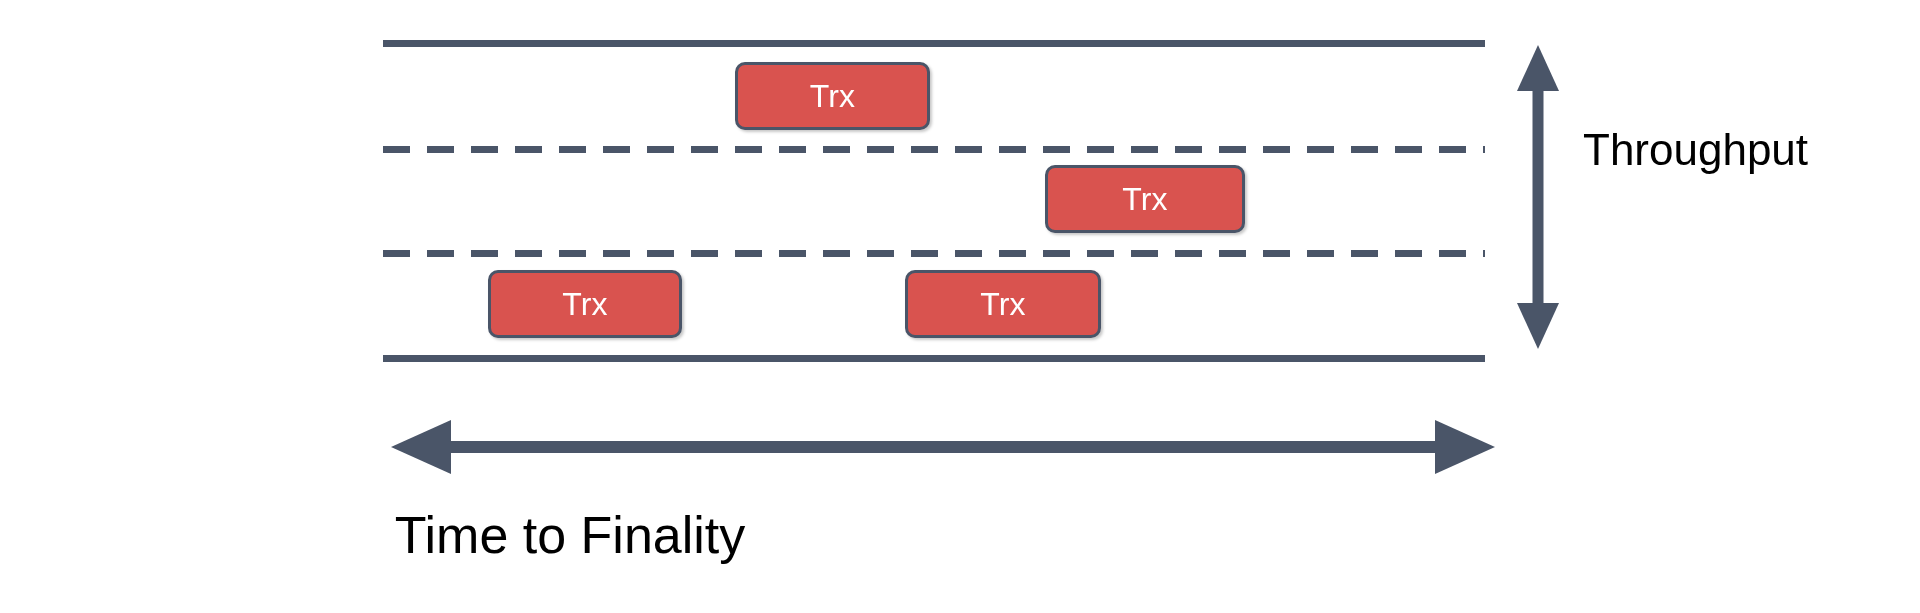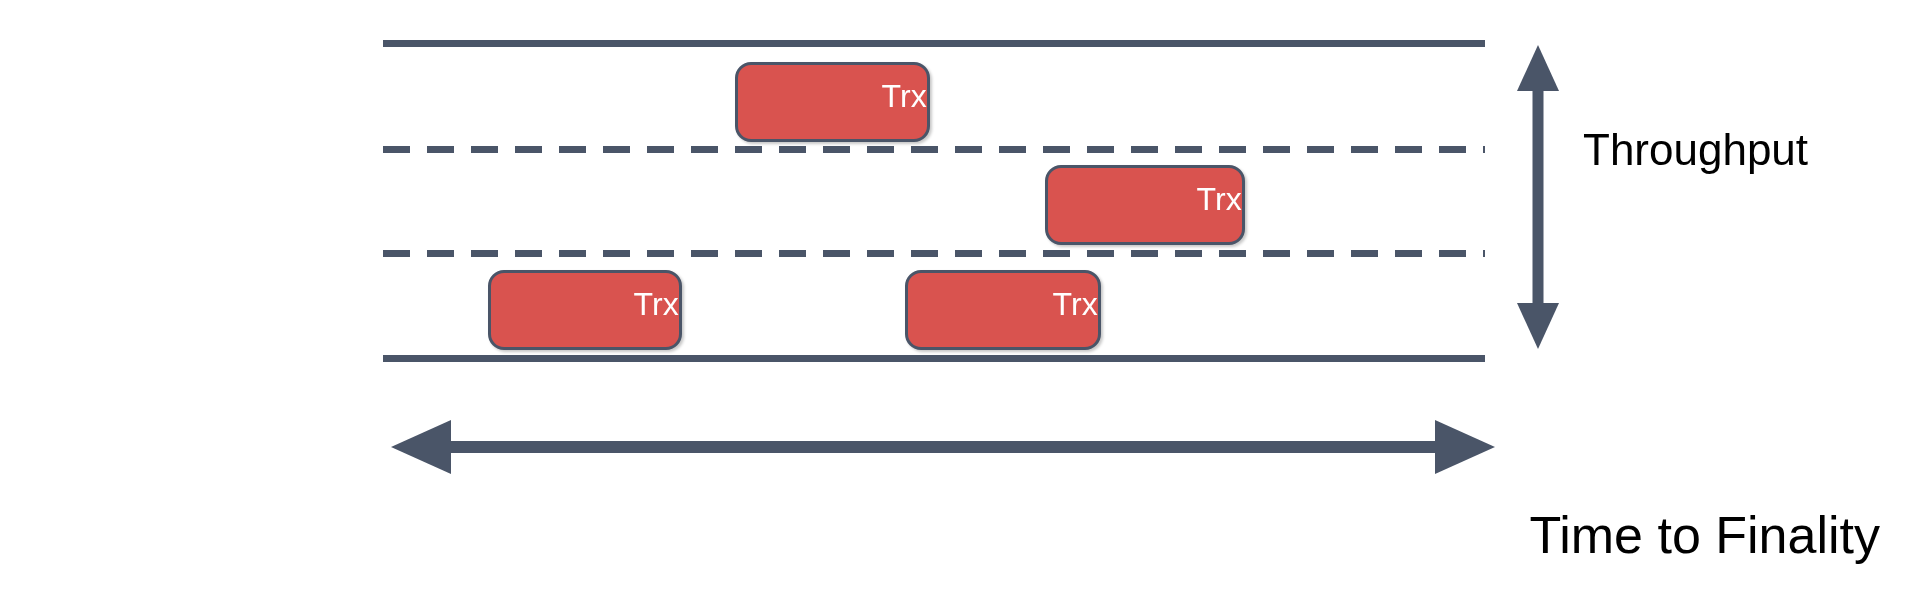--- a/index.html
+++ b/index.html
@@ -42,28 +42,28 @@
   }
   #line-top    { top: 40px; }
   #line-mid-1  { top: 146px; }
   #line-mid-2  { top: 250px; }
   #line-bottom { top: 355px; }
 
   
   .trx {
     position: absolute;
     box-sizing: border-box;
-    height: 80px;
+    height: 68px;
     background: #d9534f;
     border: 3px solid #4a5568;
-    border-radius: 16px;
+    border-radius: 10px;
     color: #ffffff;
     font-size: 32px;
     line-height: 62px;
-    text-align: right;
+    text-align: center;
     letter-spacing: 0.2px;
     box-shadow: 2px 2px 3px rgba(0,0,0,0.22);
     user-select: none;
   }
 
   
   #throughput-arrow {
     position: absolute;
     left: 1516px;
     top: 45px;
@@ -90,21 +90,21 @@
     width: 1104px;
     height: 62px;
   }
   #finality-arrow svg { display: block; }
 
   #finality-label {
     position: absolute;
     left: 0px;
     top: 506px;
     width: 1880px;
-    text-align: right;
+    text-align: center;
     font-size: 52px;
     color: #000000;
     line-height: 1.15;
     white-space: nowrap;
   }
   #finality-label .inner { display: inline-block; margin-left: -740px; }
 </style>
 </head>
 <body>
 

